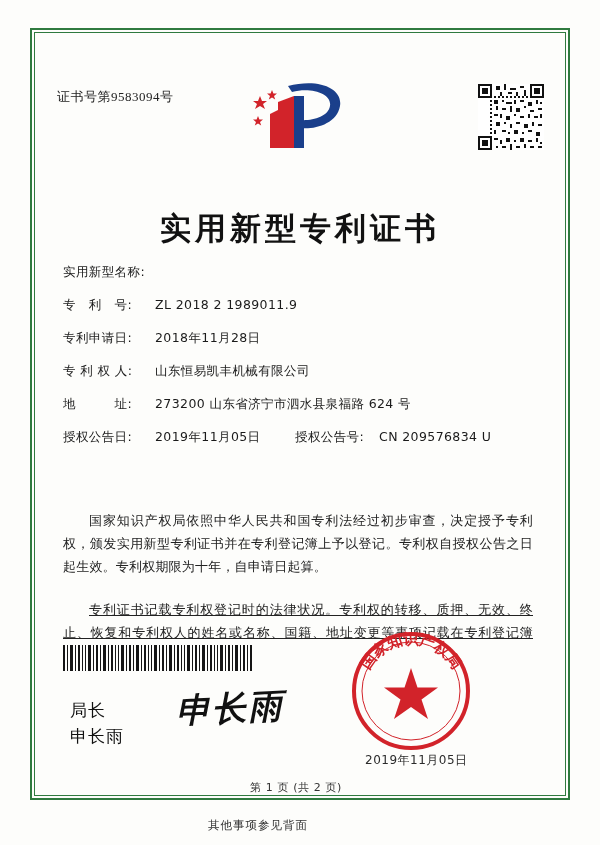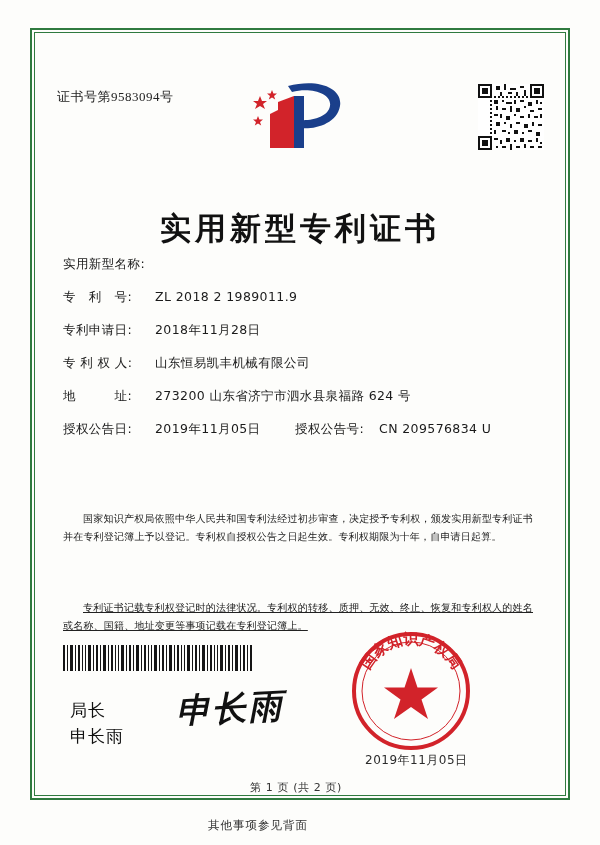--- a/index.html
+++ b/index.html
@@ -74,21 +74,21 @@
     font-weight: bold;
     letter-spacing: 4px;
     color: #111;
     margin-top: 32px;
   }
 
   
   .fields {
     position: absolute;
     left: 63px;
-    top: 256px;
+    top: 264px;
     width: 474px;
   }
   .field-row {
     display: flex;
     align-items: baseline;
     margin-bottom: 16px;
     font-size: 12.5px;
     color: #1b1b1b;
     letter-spacing: 0.4px;
   }
@@ -119,21 +119,21 @@
     display: flex;
   }
   .row-two .left .field-label { width: 92px; flex: 0 0 92px; }
   .row-two .right .field-label { width: 84px; flex: 0 0 84px; white-space: nowrap;}
 
   
   .para {
     position: absolute;
     left: 63px;
     width: 470px;
-    font-size: 10px;
+    font-size: 13px;
     line-height: 1.75;
     color: #222;
     text-align: justify;
     letter-spacing: 0.2px;
   }
   .para1 { top: 510px; }
   .para2 { top: 599px; text-decoration: underline; }
   .indent { text-indent: 2em; display: block; }
 
   

